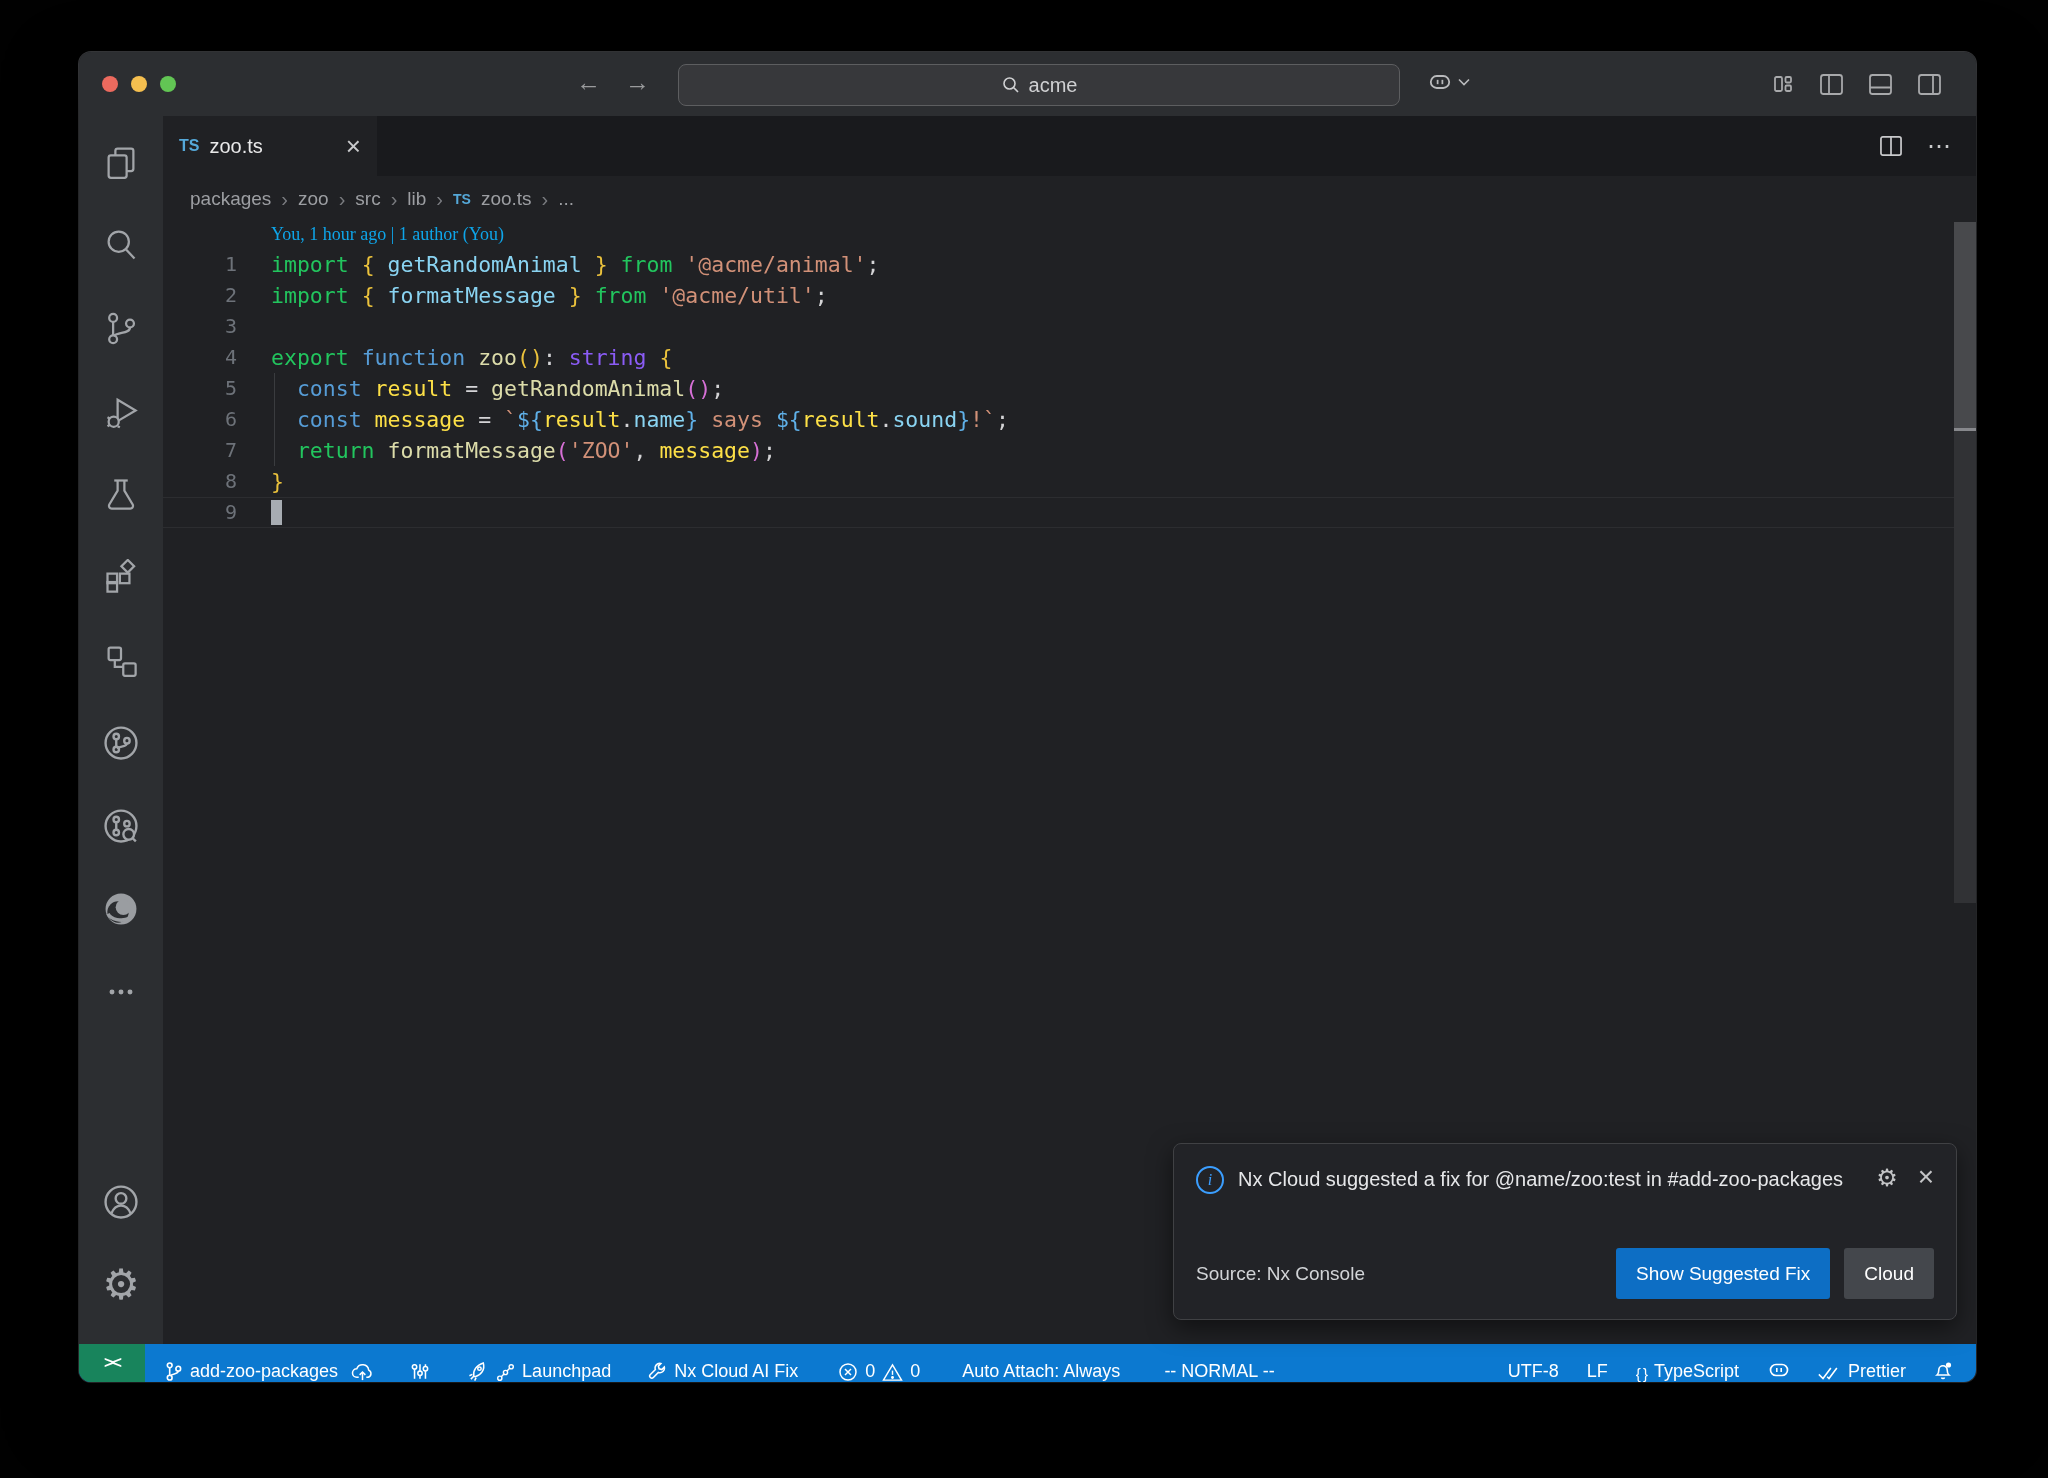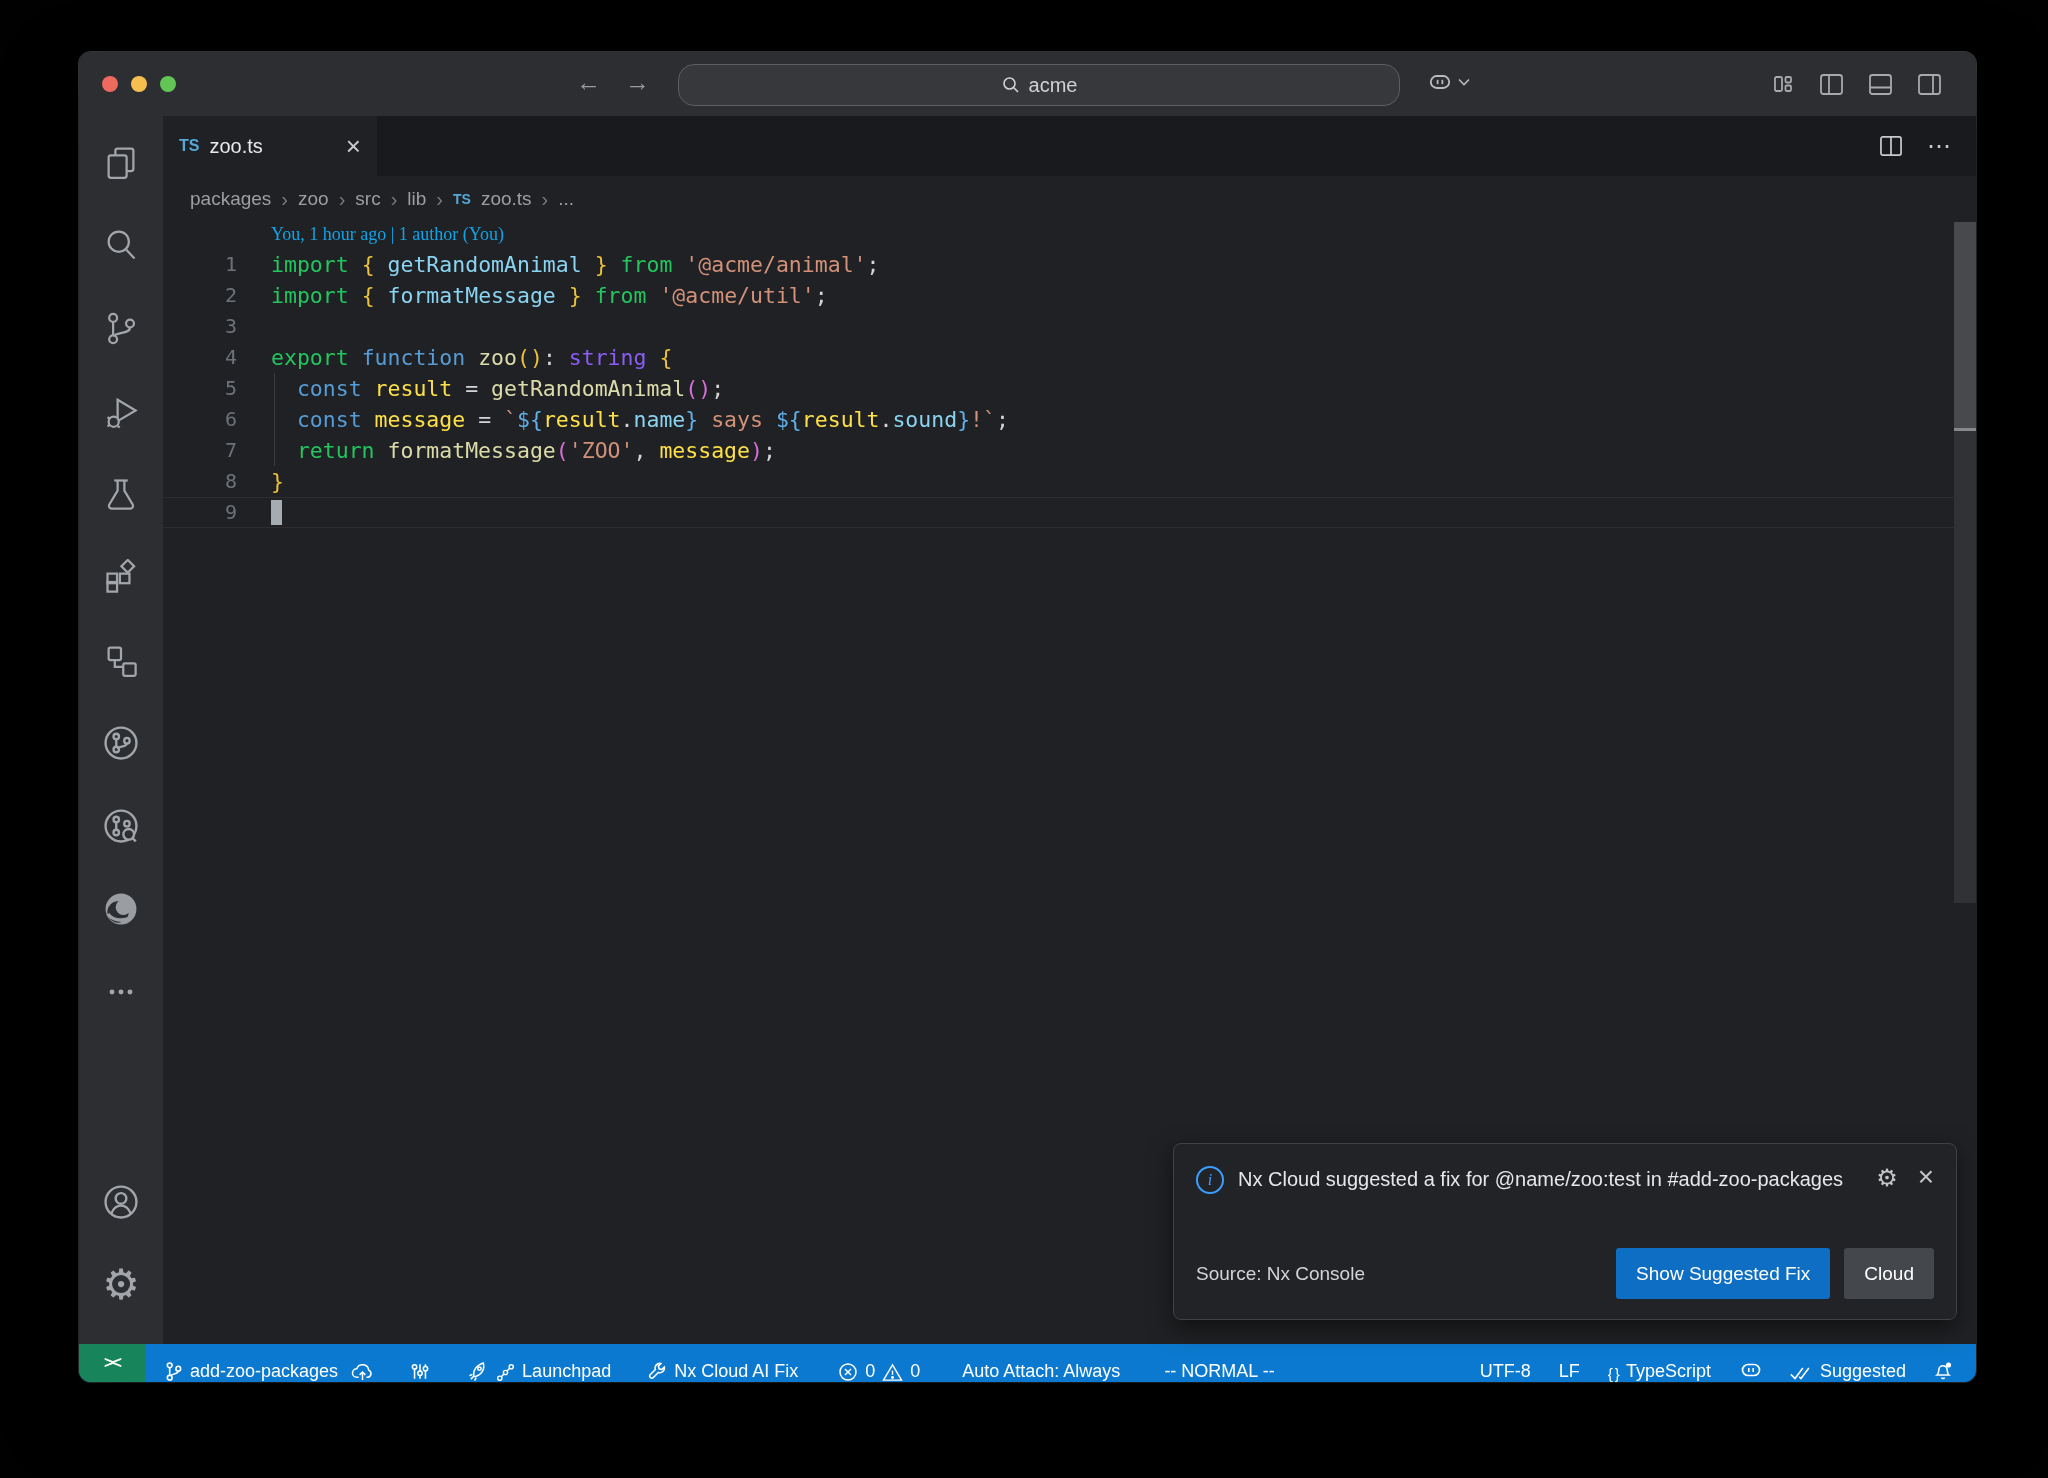--- a/index.html
+++ b/index.html
@@ -6,21 +6,21 @@
     font-family:"Liberation Sans",sans-serif;-webkit-font-smoothing:antialiased;}
   #window{position:absolute;left:79px;top:52px;width:1897px;height:1330px;background:#202124;
     border-radius:12px;overflow:hidden;box-shadow:0 28px 70px rgba(0,0,0,.75),0 0 0 1px #3a3b3e;}
   
   .titlebar{position:relative;height:64px;background:#2c2e31;}
   .traffic{position:absolute;left:23px;top:24px;display:flex;gap:13px;}
   .tl{width:16px;height:16px;border-radius:50%;}
   .nav{position:absolute;left:497px;top:16px;display:flex;gap:24px;color:#9a9b9d;font-size:25px;}
   .nav span{cursor:default;}
   .searchbox{position:absolute;left:599px;top:12px;width:720px;height:40px;background:#37383b;
-    border:1px solid #5d5e60;border-radius:16px;display:flex;align-items:center;justify-content:center;
+    border:1px solid #5d5e60;border-radius:8px;display:flex;align-items:center;justify-content:center;
     gap:8px;color:#cfd0d2;font-size:20px;}
   .copilot-tb{position:absolute;left:1348px;top:17px;display:flex;align-items:center;gap:5px;color:#b9babc;}
   .layout-icons{position:absolute;right:34px;top:20px;display:flex;gap:24px;align-items:center;}
   
   .main{display:flex;height:1228px;}
   .activitybar{width:84px;background:#2c2e31;display:flex;flex-direction:column;align-items:center;
     padding-top:22px;box-sizing:border-box;}
   .ab-icon{width:48px;height:48px;display:flex;align-items:center;justify-content:center;margin-bottom:35px;}
   .ab-spacer{flex:1;}
   .ab-gear{font-size:42px;color:#a2a5a9;line-height:1;}
@@ -433,21 +433,21 @@
           </svg>
         </span>
       </div>
       <div class="sb-item" style="margin-left:4px">
         <span>
           <svg width="24" height="17" viewBox="0 0 26 18" fill="none" stroke="#fff" stroke-width="1.7">
             <path d="M2 10 L6.5 14.5 L15 3"></path>
               <path d="M11 12.5 L13 14.5 L21.5 3"></path>
           </svg>
         </span>
-        <span>Suggested</span>
+        <span>Prettier</span>
       </div>
       <div class="sb-item" style="margin-left:4px;padding-right:14px">
         <span>
           <svg width="22" height="22" viewBox="0 0 22 22" fill="none" stroke="#fff" stroke-width="1.6">
             <path d="M5 15 c1.3-1.2 1.8-2.5 1.8-5 a4.2 4.2 0 0 1 8.4 0 c0 2.5 0.5 3.8 1.8 5 Z"></path>
             <path d="M9.5 17.5 a1.6 1.6 0 0 0 3 0"></path>
             <circle cx="16.5" cy="5" r="2.6" fill="#fff" stroke="none"></circle>
           </svg>
         </span>
       </div>

